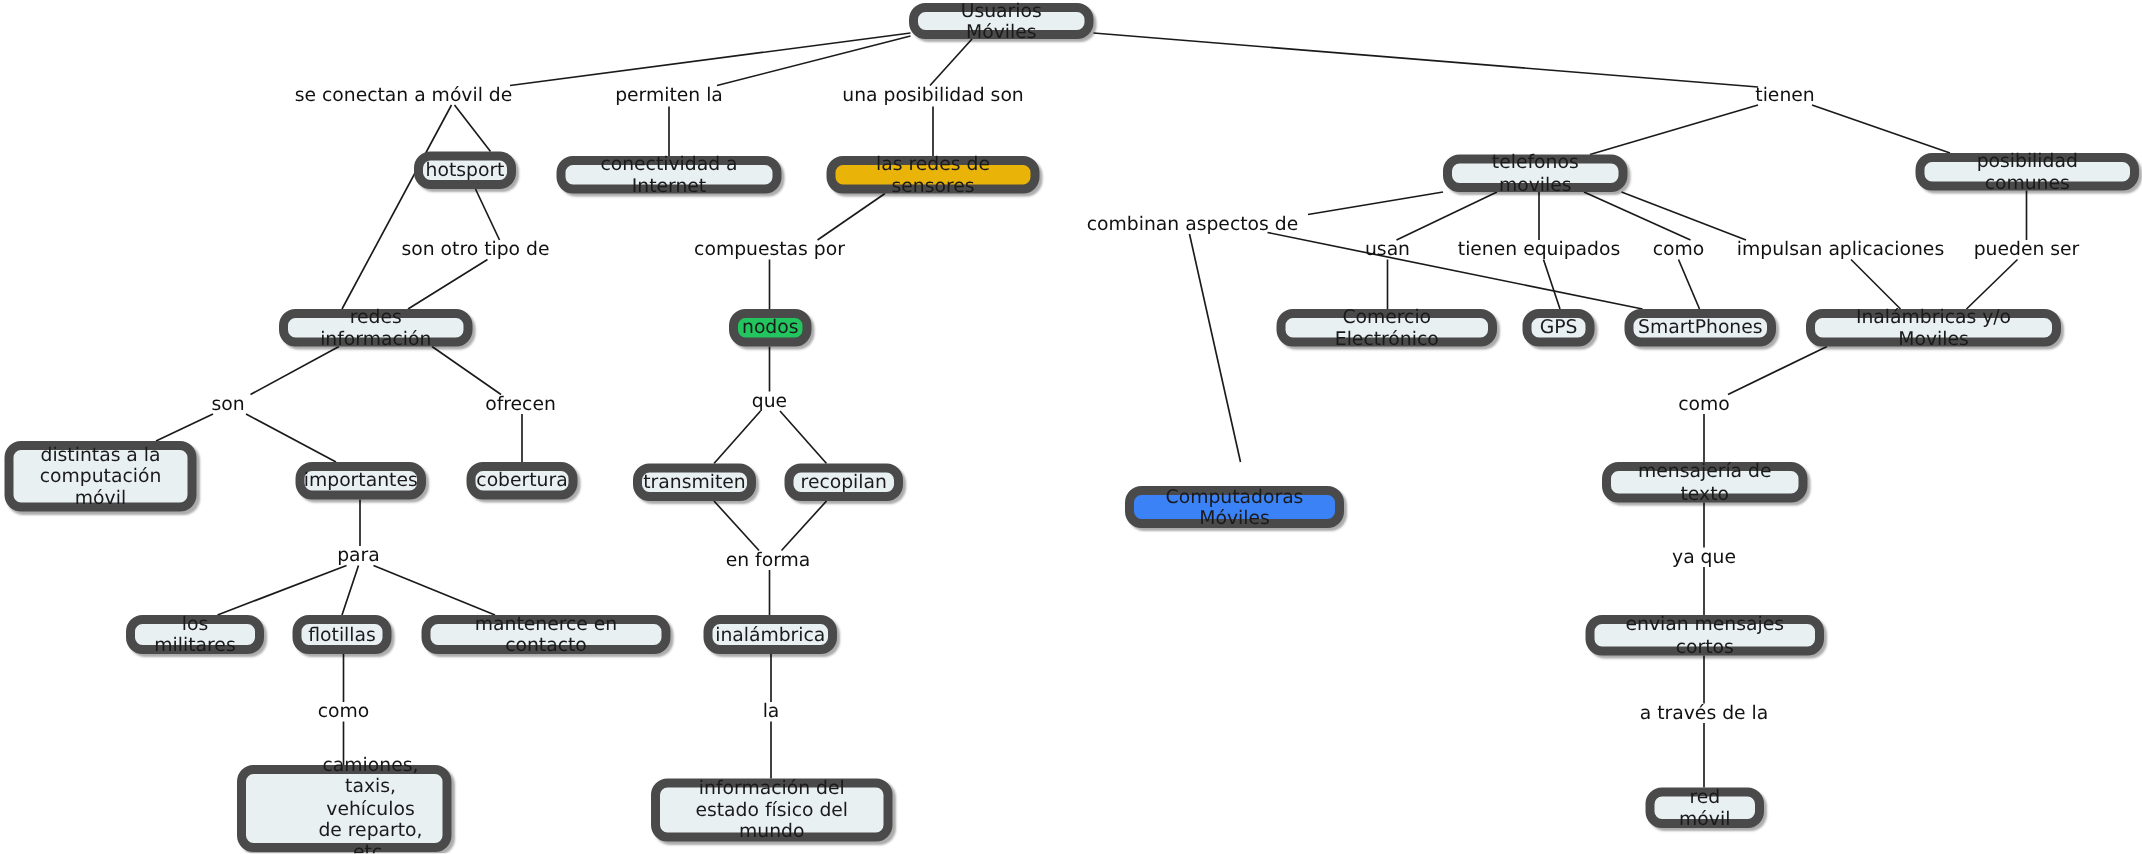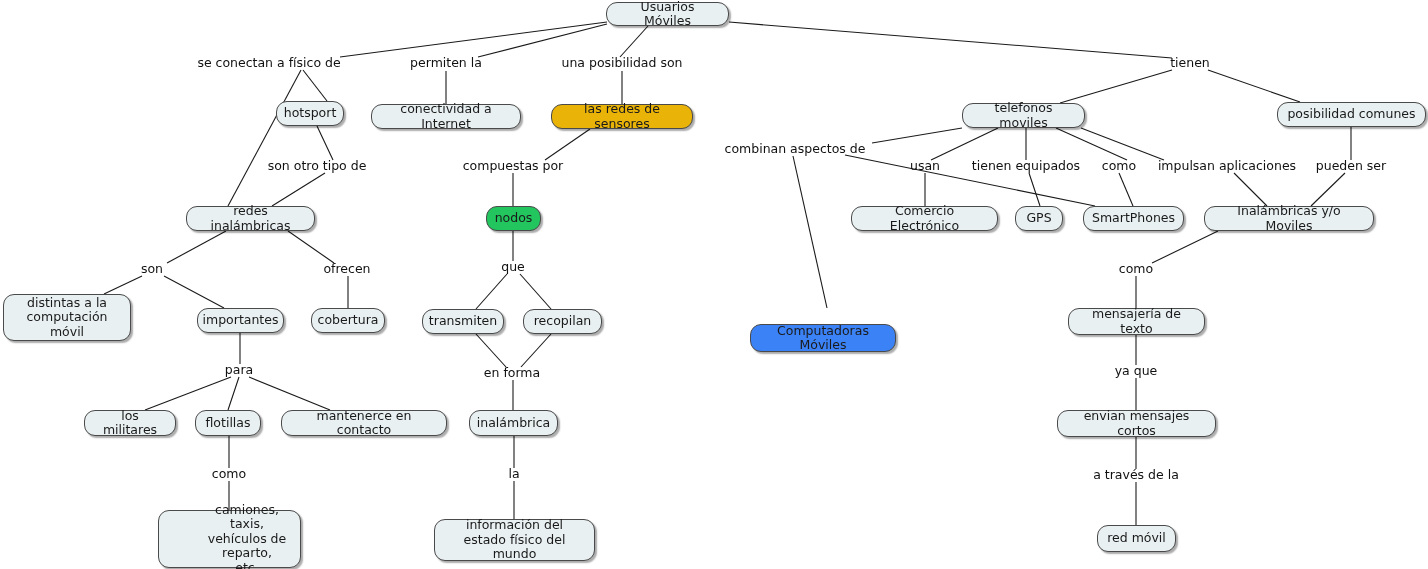--- a/index.html
+++ b/index.html
@@ -24,21 +24,21 @@
     left: 0;
     top: 0;
     width: 1428px;
     height: 569px;
     pointer-events: none;
   }
   .node {
     position: absolute;
     box-sizing: border-box;
     background: #e9f0f2;
-    border: 1px solid #701a75;
+    border: 6px solid #701a75;
     border-radius: 11px;
     color: #1a1a1a;
     font-size: 12.5px;
     line-height: 14.5px;
     text-align: center;
     display: flex;
     align-items: center;
     justify-content: center;
     padding: 2px 9px;
     box-shadow: 2px 2px 1.5px rgba(0,0,0,0.33);
@@ -117,21 +117,21 @@
       <line x1="1136" y1="437" x2="1136" y2="469" stroke="#1a1a1a" stroke-width="1.1" shape-rendering="geometricPrecision"></line>
       <line x1="1136" y1="482" x2="1136" y2="525" stroke="#1a1a1a" stroke-width="1.1" shape-rendering="geometricPrecision"></line>
     </svg>
   <div id="node-layer">
       <div class="node" style="left: 606px; top: 2px; width: 123px; height: 24px; background: rgb(233, 240, 242); border-color: rgb(74, 74, 74); color: rgb(26, 26, 26);">Usuarios Móviles</div>
       <div class="node" style="left: 276px; top: 101px; width: 68px; height: 25px; background: rgb(233, 240, 242); border-color: rgb(74, 74, 74); color: rgb(26, 26, 26);">hotsport</div>
       <div class="node" style="left: 371px; top: 104px; width: 150px; height: 25px; background: rgb(233, 240, 242); border-color: rgb(74, 74, 74); color: rgb(26, 26, 26);">conectividad a Internet</div>
       <div class="node" style="left: 551px; top: 104px; width: 142px; height: 25px; background: #eab308; border-color: rgb(74, 74, 74); color: rgb(26, 26, 26);">las redes de sensores</div>
       <div class="node" style="left: 962px; top: 103px; width: 123px; height: 25px; background: rgb(233, 240, 242); border-color: rgb(74, 74, 74); color: rgb(26, 26, 26);">telefonos moviles</div>
       <div class="node" style="left: 1277px; top: 102px; width: 149px; height: 25px; background: rgb(233, 240, 242); border-color: rgb(74, 74, 74); color: rgb(26, 26, 26);">posibilidad comunes</div>
-      <div class="node" style="left: 186px; top: 206px; width: 129px; height: 25px; background: rgb(233, 240, 242); border-color: rgb(74, 74, 74); color: rgb(26, 26, 26);">redes inalámbricas</div>
+      <div class="node" style="left: 186px; top: 206px; width: 129px; height: 25px; background: rgb(233, 240, 242); border-color: rgb(74, 74, 74); color: rgb(26, 26, 26);">redes información</div>
       <div class="node" style="left: 486px; top: 206px; width: 55px; height: 25px; background: #22c55e; border-color: rgb(74, 74, 74); color: rgb(26, 26, 26);">nodos</div>
       <div class="node" style="left: 851px; top: 206px; width: 147px; height: 25px; background: rgb(233, 240, 242); border-color: rgb(74, 74, 74); color: rgb(26, 26, 26);">Comercio Electrónico</div>
       <div class="node" style="left: 1015px; top: 206px; width: 48px; height: 25px; background: rgb(233, 240, 242); border-color: rgb(74, 74, 74); color: rgb(26, 26, 26);">GPS</div>
       <div class="node" style="left: 1083px; top: 206px; width: 101px; height: 25px; background: rgb(233, 240, 242); border-color: rgb(74, 74, 74); color: rgb(26, 26, 26);">SmartPhones</div>
       <div class="node" style="left: 1204px; top: 206px; width: 170px; height: 25px; background: rgb(233, 240, 242); border-color: rgb(74, 74, 74); color: rgb(26, 26, 26);">Inalámbricas y/o Moviles</div>
       <div class="node" style="left: 3px; top: 294px; width: 128px; height: 47px; background: rgb(233, 240, 242); border-color: rgb(74, 74, 74); color: rgb(26, 26, 26);">distintas a la
 computación móvil</div>
       <div class="node" style="left: 197px; top: 308px; width: 87px; height: 25px; background: rgb(233, 240, 242); border-color: rgb(74, 74, 74); color: rgb(26, 26, 26);">importantes</div>
       <div class="node" style="left: 311px; top: 308px; width: 74px; height: 25px; background: rgb(233, 240, 242); border-color: rgb(74, 74, 74); color: rgb(26, 26, 26);">cobertura</div>
       <div class="node" style="left: 422px; top: 309px; width: 82px; height: 25px; background: rgb(233, 240, 242); border-color: rgb(74, 74, 74); color: rgb(26, 26, 26);">transmiten</div>
@@ -144,21 +144,21 @@
       <div class="node" style="left: 469px; top: 410px; width: 89px; height: 26px; background: rgb(233, 240, 242); border-color: rgb(74, 74, 74); color: rgb(26, 26, 26);">inalámbrica</div>
       <div class="node" style="left: 1057px; top: 410px; width: 159px; height: 27px; background: rgb(233, 240, 242); border-color: rgb(74, 74, 74); color: rgb(26, 26, 26);">envian mensajes cortos</div>
       <div class="node" style="left: 158px; top: 510px; width: 143px; height: 58px; background: rgb(233, 240, 242); border-color: rgb(74, 74, 74); color: rgb(26, 26, 26); padding-left: 44px;">camiones, taxis,
 vehículos de reparto,
 etc.</div>
       <div class="node" style="left: 434px; top: 519px; width: 161px; height: 42px; background: rgb(233, 240, 242); border-color: rgb(74, 74, 74); color: rgb(26, 26, 26);">información del
 estado físico del mundo</div>
       <div class="node" style="left: 1097px; top: 525px; width: 79px; height: 27px; background: rgb(233, 240, 242); border-color: rgb(74, 74, 74); color: rgb(26, 26, 26);">red móvil</div>
     </div>
   <div id="label-layer">
-      <div class="link-label" style="left: 269px; top: 63px;">se conectan a físico de</div>
+      <div class="link-label" style="left: 269px; top: 63px;">se conectan a móvil de</div>
       <div class="link-label" style="left: 446px; top: 63px;">permiten la</div>
       <div class="link-label" style="left: 622px; top: 63px;">una posibilidad son</div>
       <div class="link-label" style="left: 1190px; top: 63px;">tienen</div>
       <div class="link-label" style="left: 317px; top: 166px;">son otro tipo de</div>
       <div class="link-label" style="left: 513px; top: 166px;">compuestas por</div>
       <div class="link-label" style="left: 795px; top: 149px;">combinan aspectos de</div>
       <div class="link-label" style="left: 925px; top: 166px;">usan</div>
       <div class="link-label" style="left: 1026px; top: 166px;">tienen equipados</div>
       <div class="link-label" style="left: 1119px; top: 166px;">como</div>
       <div class="link-label" style="left: 1227px; top: 166px;">impulsan aplicaciones</div>

